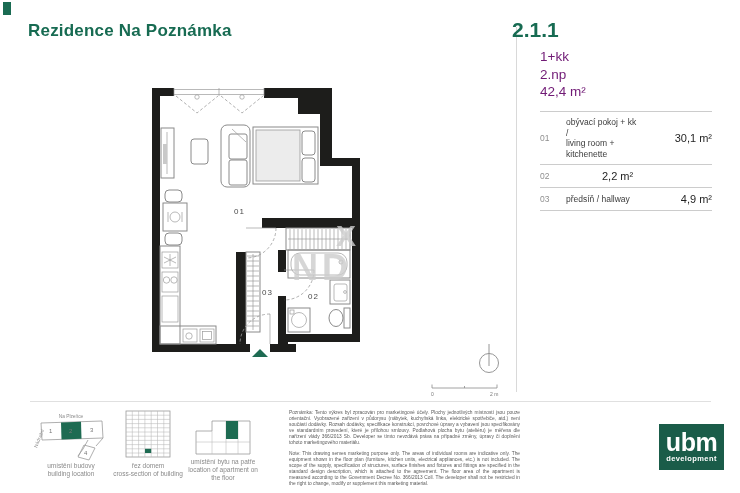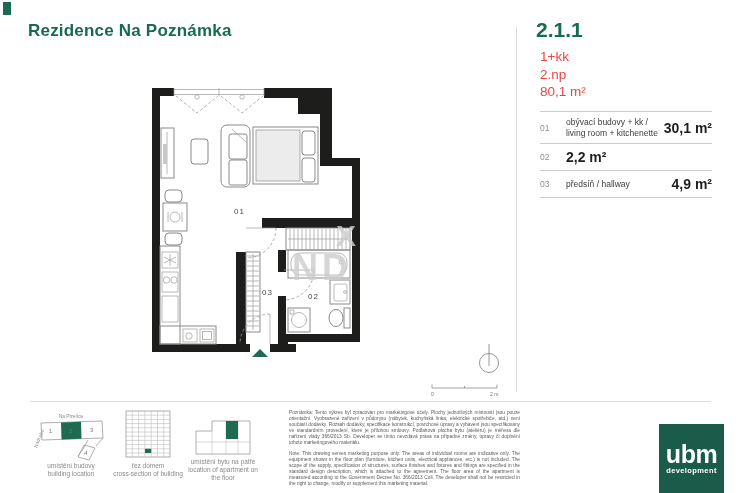--- a/index.html
+++ b/index.html
@@ -8,29 +8,29 @@
     font-family:"Liberation Sans", sans-serif;overflow:hidden;color:#3b3b3b;
   }
   .abs{position:absolute;}
   
   .corner-accent{left:3px;top:2px;width:8px;height:13px;background:#1a6b52;}
   .page-title{left:28px;top:21px;font-size:17px;font-weight:bold;color:#176b52;letter-spacing:.2px;}
   
   .vdiv{left:516px;top:27px;width:1px;height:365px;background:#d9d9d9;}
   .hdiv{left:30px;top:401px;width:681px;height:1px;background:#e0e0e0;}
   
-  .unit-id{left:536px;top:18px;font-size:21px;font-weight:bold;color:#176b52;}
-  .unit-specs{left:540px;top:48px;font-size:13.5px;line-height:17.5px;color:#ef4444;}
+  .unit-id{left:512px;top:18px;font-size:21px;font-weight:bold;color:#176b52;}
+  .unit-specs{left:540px;top:48px;font-size:13.5px;line-height:17.5px;color:#701a75;}
   .room-table{left:540px;top:111px;width:172px;font-size:8.5px;}
   .room-row{display:grid;grid-template-columns:26px 1fr auto;align-items:center;
     padding:5px 0;border-top:1px solid #cccccc;}
   .room-row:last-child{border-bottom:1px solid #cccccc;}
   .rnum{color:#8f8f8f;}
   .rname{color:#3b3b3b;line-height:10.5px;}
-  .rarea{font-weight:bold;font-size:14px;color:#1f1f1f;white-space:nowrap;}
+  .rarea{font-weight:normal;font-size:11px;color:#1f1f1f;white-space:nowrap;margin-left:36px;}
   
   .plan{left:130px;top:80px;}
   .wall{fill:#1d1d1b;}
   .fw{fill:#ffffff;stroke:#8a8a8a;stroke-width:1;}
   .fl{fill:none;stroke:#8a8a8a;stroke-width:1;}
   .ft{fill:none;stroke:#9b9b9b;stroke-width:.7;}
   .fd{fill:none;stroke:#9b9b9b;stroke-width:.8;stroke-dasharray:3 2.2;}
   .lbl{font-size:8px;fill:#4a4a4a;letter-spacing:1px;}
   .tinytxt{font-size:5px;fill:#777777;}
   .wm{font-weight:bold;fill:#cdcdcd;opacity:.8;}
@@ -40,21 +40,21 @@
   .lg-grid{stroke:#b7b7b7;stroke-width:.55;}
   .lg-green{fill:#1e6b52;}
   .lg-num{font-size:6px;fill:#777777;}
   .lg-street{font-size:4.8px;fill:#8a8a8a;}
   .caption{font-size:6.5px;line-height:8px;color:#8a8a8a;text-align:center;}
   
   .note{left:289px;top:410px;width:231px;font-size:4.8px;line-height:6px;
     color:#5a5a5a;text-align:justify;}
   .note p{margin:0 0 5px 0;}
   
-  .ubm{left:659px;top:424px;width:65px;height:70px;background:#1a5c49;color:#ffffff;
+  .ubm{left:659px;top:424px;width:65px;height:46px;background:#1a5c49;color:#ffffff;
     display:flex;flex-direction:column;align-items:center;justify-content:center;}
   .ubm-name{font-size:25px;font-weight:bold;line-height:22px;letter-spacing:-.5px;}
   .ubm-sub{font-size:7.5px;letter-spacing:.4px;margin-top:1px;font-weight:bold;}
 </style>
 </head>
 <body>
 
 <div class="abs corner-accent"></div>
 <div class="abs page-title">Rezidence Na Poznámka</div>
 
@@ -234,28 +234,28 @@
     <line x1="497" y1="384.5" x2="497" y2="388" stroke="#8a8a8a" stroke-width=".8"></line>
     <text class="tinytxt" x="431" y="396">0</text>
     <text class="tinytxt" x="490" y="396">2 m</text>
   </g>
 </svg>
 
 <div class="abs unit-id">2.1.1</div>
 <div class="abs unit-specs">
   <div>1+kk</div>
   <div>2.np</div>
-  <div>80,1 m²</div>
+  <div>42,4 m²</div>
 </div>
 
 <div class="abs room-table">
   <div class="room-row">
     <div class="rnum">01</div>
     <div class="rname">
-      <div>obývací budovy + kk /</div>
+      <div>obývací pokoj + kk /</div>
       <div>living room + kitchenette</div>
     </div>
     <div class="rarea">30,1 m²</div>
   </div>
   <div class="room-row">
     <div class="rnum">02</div>
     <div class="rarea">2,2 m²</div>
   </div>
   <div class="room-row">
     <div class="rnum">03</div>

